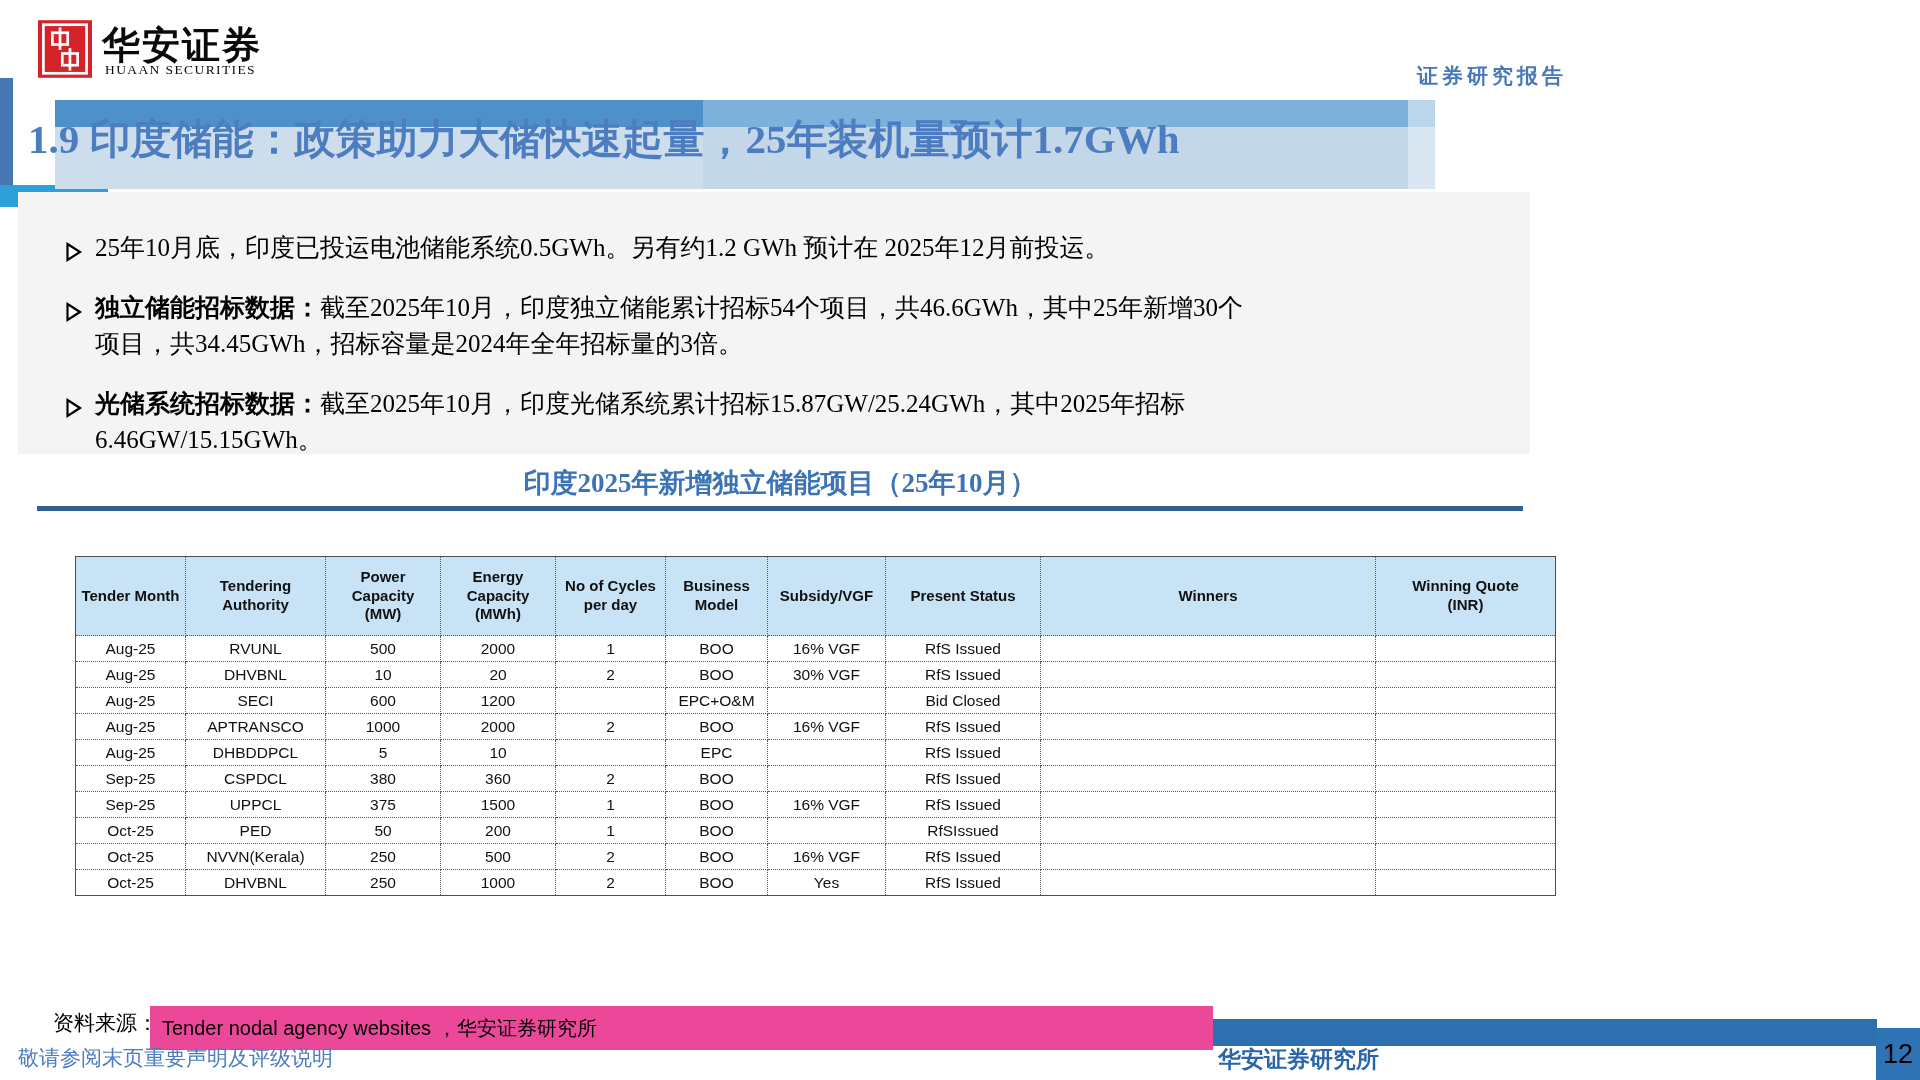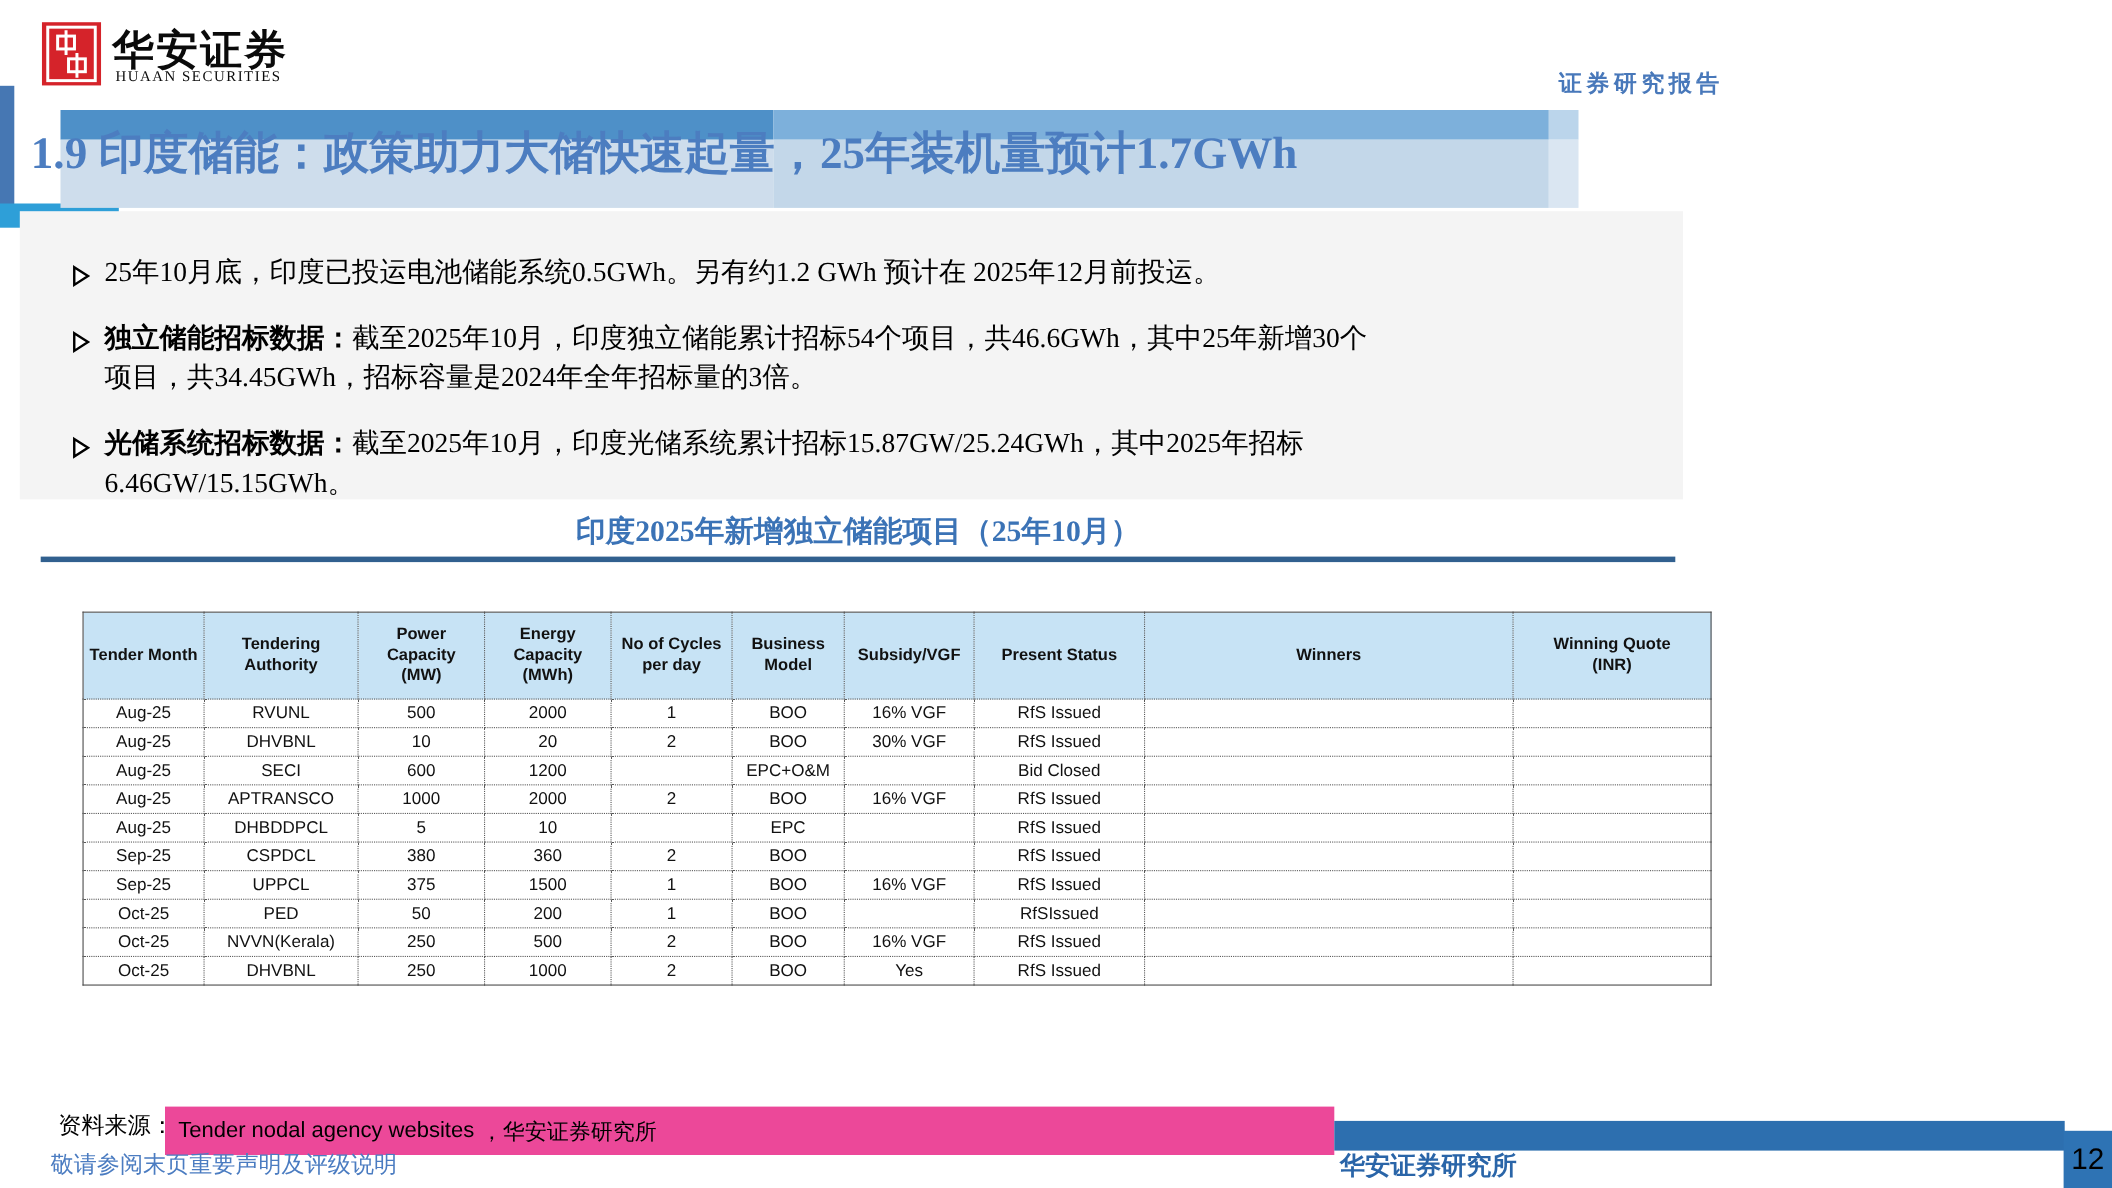--- a/index.html
+++ b/index.html
@@ -44,21 +44,21 @@
                   text-align:center;vertical-align:middle;color:#111;}
   table.tender td{font-size:15.5px;height:25px;border:1px dotted #595959;padding:0 2px;
                   text-align:center;vertical-align:middle;color:#111;background:#fff;}
 
   
   .src-label{left:53px;top:1009px;font-size:21px;color:#000;}
   .src-highlight{left:150px;top:1006px;width:1063px;height:44px;background:#ec4899;
                  display:flex;align-items:center;padding-left:12px;box-sizing:border-box;}
   .src-en{font-family:"Liberation Sans","DejaVu Sans",sans-serif;font-size:20px;color:#000;}
   .src-cn{font-size:20px;color:#000;margin-left:6px;}
-  .disclaimer{left:18px;top:1044px;font-size:21px;color:#4B7CC1;margin-left:28px;}
+  .disclaimer{left:18px;top:1044px;font-size:21px;color:#4B7CC1;}
   .footer-bar{left:1213px;top:1019px;width:664px;height:27px;background:#2D6FAF;}
   .footer-org{left:1218px;top:1044px;font-size:23px;font-weight:bold;color:#2A65A8;font-family:Liberation Mono, monospace;}
   .page-box{left:1876px;top:1028px;width:44px;height:52px;background:#2E73B4;
             display:flex;align-items:center;justify-content:center;}
   .page-num{color:#000000;font-size:27px;font-family:"Liberation Sans","DejaVu Sans",sans-serif;}
 </style>
 </head>
 <body>
 
 <div class="slide">

